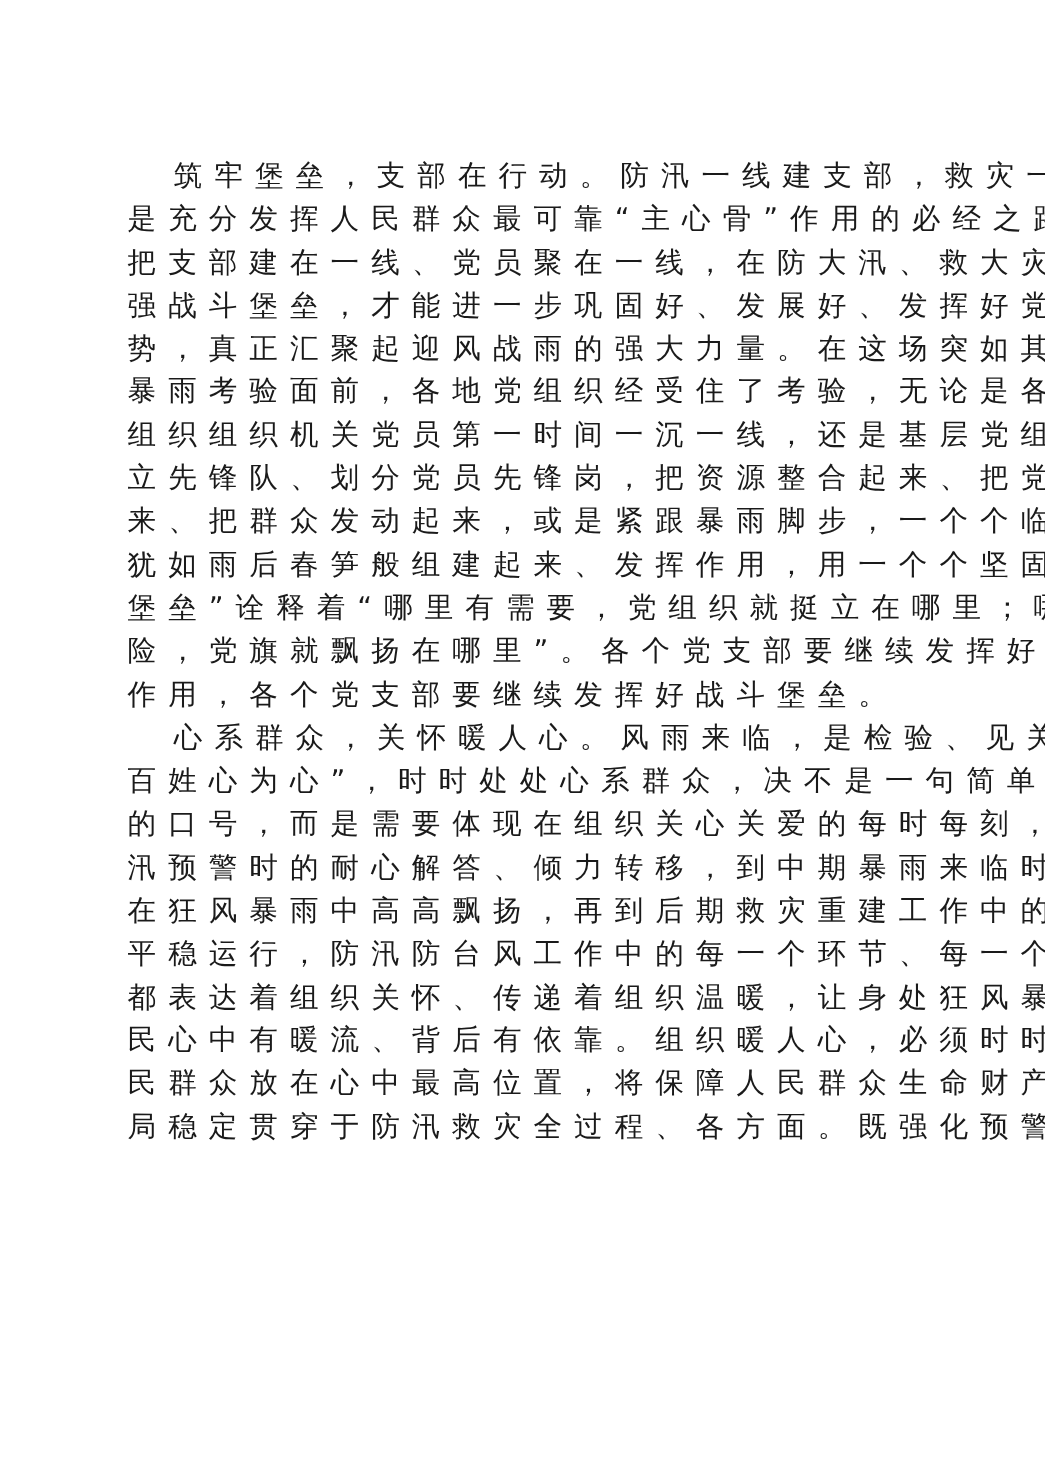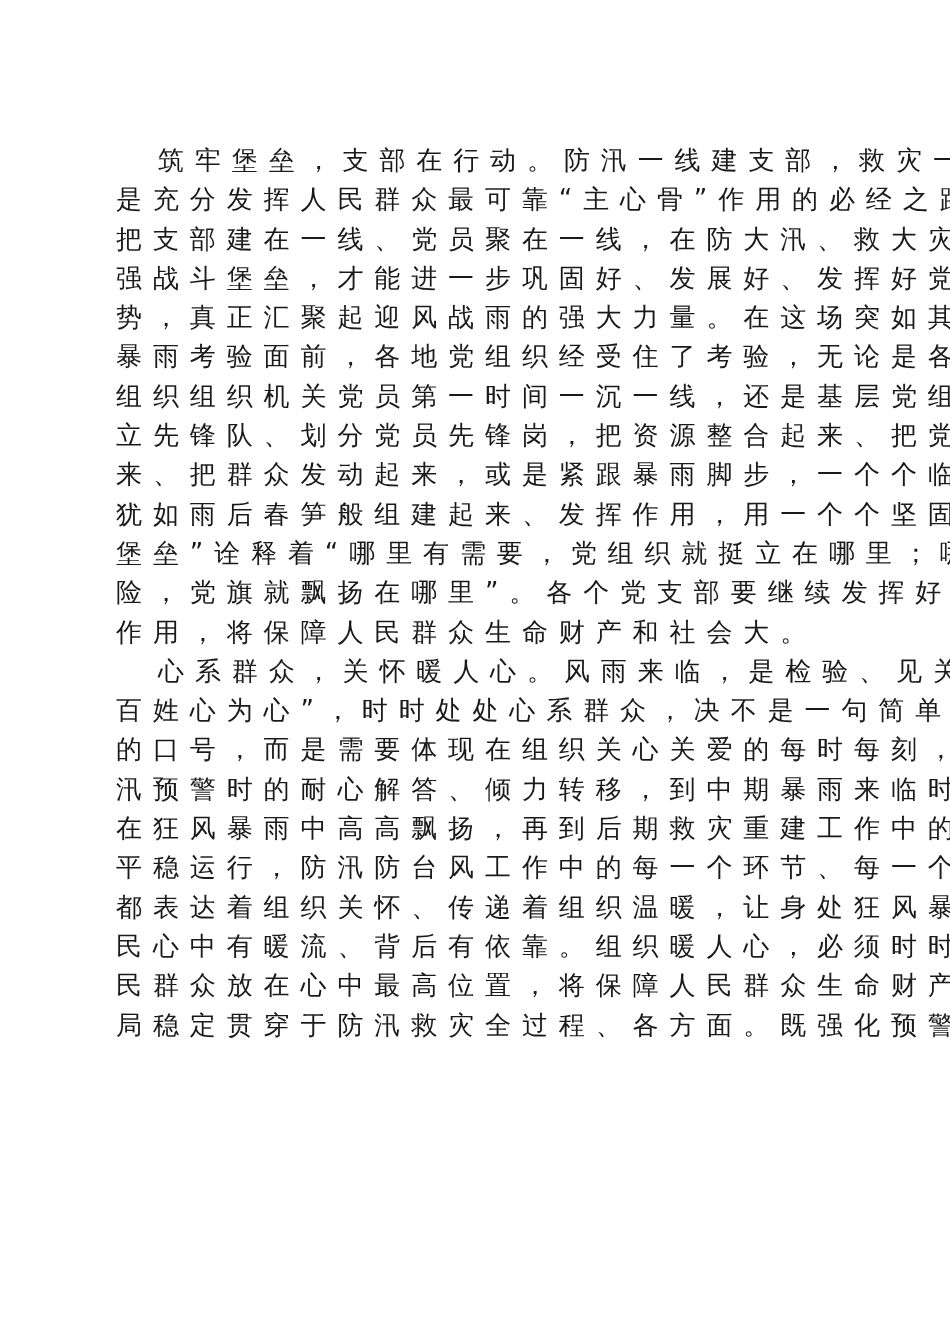--- a/index.html
+++ b/index.html
@@ -53,21 +53,21 @@
       <div class="line">把支部建在一线、党员聚在一线，在防大汛、救大灾中筑牢坚</div>
       <div class="line">强战斗堡垒，才能进一步巩固好、发展好、发挥好党的组织优</div>
       <div class="line">势，真正汇聚起迎风战雨的强大力量。在这场突如其来的狂风</div>
       <div class="line">暴雨考验面前，各地党组织经受住了考验，无论是各地机关党</div>
       <div class="line">组织组织机关党员第一时间一沉一线，还是基层党组织马上成</div>
       <div class="line">立先锋队、划分党员先锋岗，把资源整合起来、把党员集结起</div>
       <div class="line">来、把群众发动起来，或是紧跟暴雨脚步，一个个临时党组织</div>
       <div class="line">犹如雨后春笋般组建起来、发挥作用，用一个个坚固的“红色</div>
       <div class="line">堡垒”诠释着“哪里有需要，党组织就挺立在哪里；哪里有危</div>
       <div class="line">险，党旗就飘扬在哪里”。各个党支部要继续发挥好战斗堡垒</div>
-      <div class="line">作用，将保障人民群众生命财产和社会大。</div>
+      <div class="line">作用，各个党支部要继续发挥好战斗堡垒。</div>
     </div>
 
     <div class="paragraph">
       <div class="line indent">心系群众，关怀暖人心。风雨来临，是检验、见关怀。“以</div>
       <div class="line">百姓心为心”，时时处处心系群众，决不是一句简单挂在嘴边</div>
       <div class="line">的口号，而是需要体现在组织关心关爱的每时每刻，从前期防</div>
       <div class="line">汛预警时的耐心解答、倾力转移，到中期暴雨来临时的让党旗</div>
       <div class="line">在狂风暴雨中高高飘扬，再到后期救灾重建工作中的排查抢修、</div>
       <div class="line">平稳运行，防汛防台风工作中的每一个环节、每一个细节里，</div>
       <div class="line">都表达着组织关怀、传递着组织温暖，让身处狂风暴雨中的人</div>

